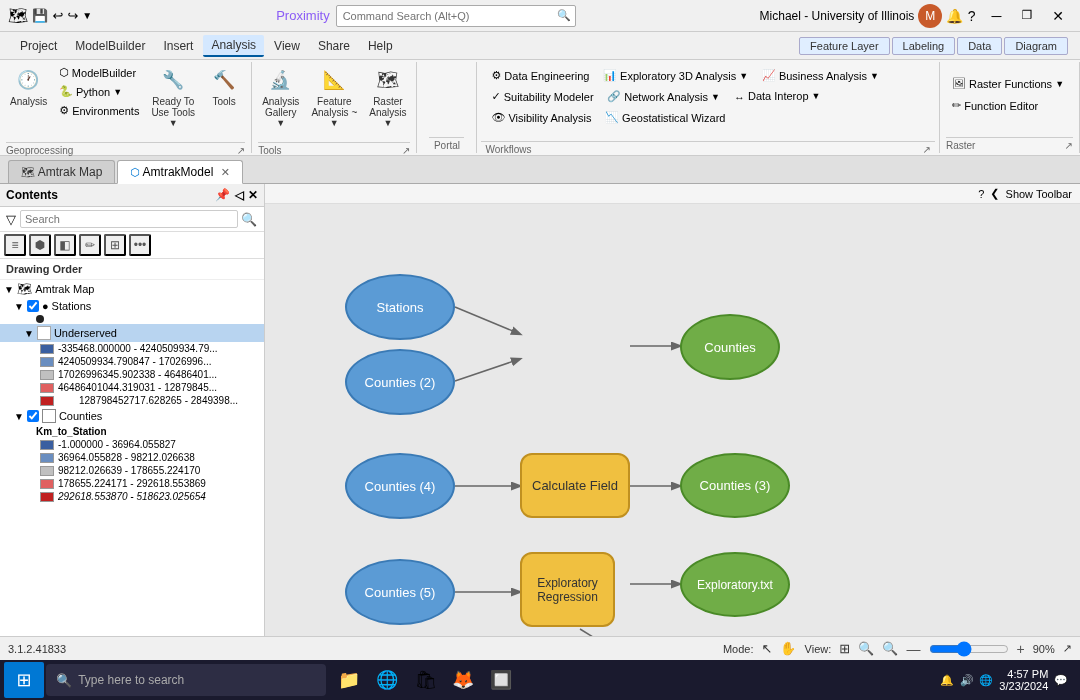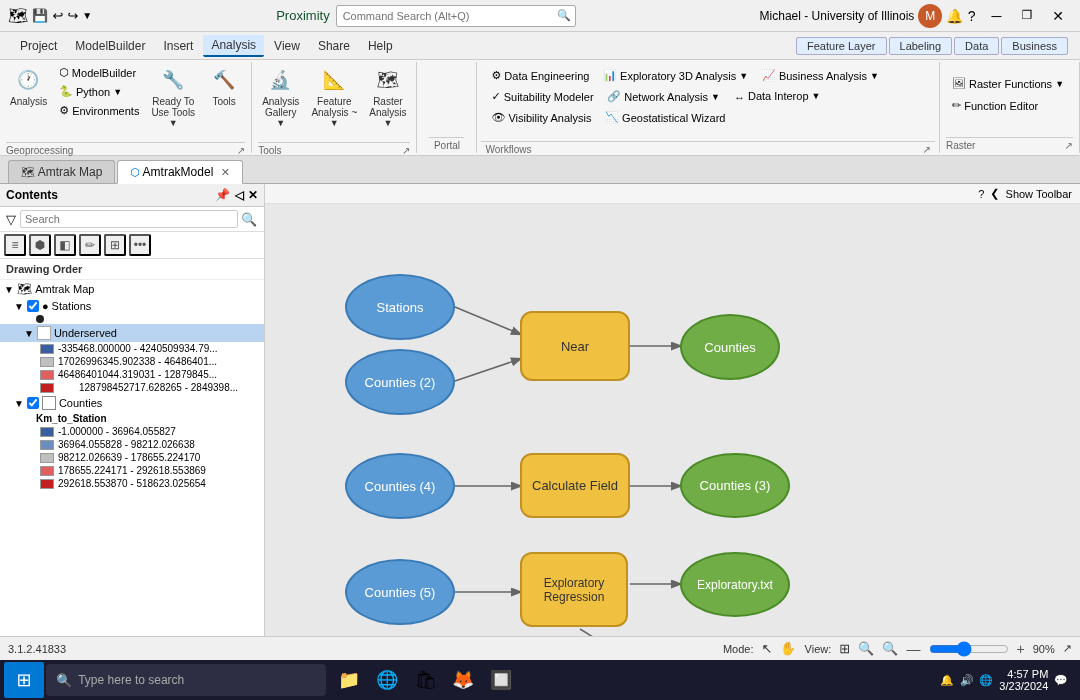--- a/index.html
+++ b/index.html
@@ -380,21 +380,21 @@
   <div class="title-bar-left">
     <div class="quick-access">
       <span style="font-size:16px;">🗺</span>
       <button style="border:none;background:none;cursor:pointer;font-size:13px;" title="Save">💾</button>
       <button style="border:none;background:none;cursor:pointer;font-size:13px;" title="Undo">↩</button>
       <button style="border:none;background:none;cursor:pointer;font-size:13px;" title="Redo">↪</button>
       <span style="font-size:10px;cursor:pointer;">▼</span>
     </div>
   </div>
   <div class="title-bar-center">
-    <span style="font-size:13px; color:#14532d;">Proximity</span>
+    <span style="font-size:13px; color:#8b5cf6;">Proximity</span>
     <div style="position:relative; display:flex; align-items:center;">
       <input type="text" style="width: 240px; height: 22px; border: 1px solid rgb(170, 170, 170); padding: 0px 6px; font-size: 11px; border-radius: 2px;" placeholder="Command Search (Alt+Q)">
       <span style="position:absolute; right:5px; font-size:11px; color:#888;">🔍</span>
     </div>
   </div>
   <div class="title-bar-right">
     <div class="user-info">
       <span style="font-size:12px;">Michael - University of Illinois</span>
       <div style="width:24px;height:24px;border-radius:50%;background:#c85a2a;display:flex;align-items:center;justify-content:center;color:white;font-size:12px;">M</div>
       <span style="font-size:14px;cursor:pointer;">🔔</span>
@@ -413,21 +413,21 @@
   <div class="menu-item">ModelBuilder</div>
   <div class="menu-item">Insert</div>
   <div class="menu-item active">Analysis</div>
   <div class="menu-item">View</div>
   <div class="menu-item">Share</div>
   <div class="menu-item">Help</div>
   <div style="margin-left:auto; display:flex; align-items:center; gap:2px;">
     <div class="menu-item" style="background:#e0eeff; border:1px solid #aac; font-size:11px; padding:2px 10px;">Feature Layer</div>
     <div class="menu-item" style="background:#e0eeff; border:1px solid #aac; font-size:11px; padding:2px 10px;">Labeling</div>
     <div class="menu-item" style="background:#e0eeff; border:1px solid #aac; font-size:11px; padding:2px 10px;">Data</div>
-    <div class="menu-item" style="background:#e0eeff; border:1px solid #aac; font-size:11px; padding:2px 10px;">Business</div>
+    <div class="menu-item" style="background:#e0eeff; border:1px solid #aac; font-size:11px; padding:2px 10px;">Diagram</div>
   </div>
 </div>
 
 <div class="ribbon">
 
   <div class="ribbon-section" style="flex-direction:column; padding:2px 6px;">
     <div style="display:flex; gap:4px; align-items:flex-start; flex:1;">
       <div class="ribbon-btn">
         <div class="ribbon-btn-icon">🕐</div>
         <span>Analysis</span>
@@ -620,20 +620,24 @@
         <span style="font-size:10px;">▼</span>
         <div style="width:14px;height:14px;border:1px solid #aaa;background:white;"></div>
         <span style="font-size:11px; font-weight:500;">Underserved</span>
       </div>
 
       <div class="legend-item" style="padding-left:40px;">
         <div class="legend-swatch" style="background:#3a5fa0;"></div>
         <span style="font-size:10px;">-335468.000000 - 4240509934.79...</span>
       </div>
       <div class="legend-item" style="padding-left:40px;">
+        <div class="legend-swatch" style="background:#6a8ec0;"></div>
+        <span style="font-size:10px;">4240509934.790847 - 17026996...</span>
+      </div>
+      <div class="legend-item" style="padding-left:40px;">
         <div class="legend-swatch" style="background:#c0c0c0;"></div>
         <span style="font-size:10px;">17026996345.902338 - 46486401...</span>
       </div>
       <div class="legend-item" style="padding-left:40px;">
         <div class="legend-swatch" style="background:#e06060;"></div>
         <span style="font-size:10px;">46486401044.319031 - 12879845...</span>
       </div>
       <div class="legend-item" style="padding-left:40px;">
         <div class="legend-swatch" style="background:#c02020;"></div>
         <span style="font-size:10px;margin-left:21px;">128798452717.628265 - 2849398...</span>
@@ -660,21 +664,21 @@
       <div class="legend-item" style="padding-left:40px;">
         <div class="legend-swatch" style="background:#c0c0c0;"></div>
         <span style="font-size:10px;">98212.026639 - 178655.224170</span>
       </div>
       <div class="legend-item" style="padding-left:40px;">
         <div class="legend-swatch" style="background:#e06060;"></div>
         <span style="font-size:10px;">178655.224171 - 292618.553869</span>
       </div>
       <div class="legend-item" style="padding-left:40px;">
         <div class="legend-swatch" style="background:#c02020;"></div>
-        <span style="font-size:10px;">292618.553870 - 518623.025654</span>
+        <span style="font-size:10px;font-style:italic;">292618.553870 - 518623.025654</span>
       </div>
     </div>
   </div>
 
   <div class="canvas-area">
 
     <div class="canvas-toolbar">
       <span style="cursor:pointer;">?</span>
       <span style="cursor:pointer; font-size:11px;">❮</span>
       <span style="cursor:pointer; font-size:11px;">Show Toolbar</span>
@@ -706,23 +710,20 @@
       </svg>
 
       <div class="node node-oval node-blue" style="left:80px; top:70px; width:110px; height:66px;">
         <span>Stations</span>
       </div>
 
       <div class="node node-oval node-blue" style="left:80px; top:145px; width:110px; height:66px;">
         <span>Counties (2)</span>
       </div>
 
-      <div class="node node-yellow" style="left:255px; top:107px; width:110px; height:70px;">
-        <span>Near</span>
-      </div>
 
       <div class="node node-green" style="left:415px; top:110px; width:100px; height:66px;">
         <span>Counties</span>
       </div>
 
       <div class="node node-oval node-blue" style="left:80px; top:249px; width:110px; height:66px;">
         <span>Counties (4)</span>
       </div>
 
       <div class="node node-yellow" style="left:255px; top:249px; width:110px; height:65px;">
@@ -730,21 +731,21 @@
       </div>
 
       <div class="node node-green" style="left:415px; top:249px; width:110px; height:65px;">
         <span>Counties (3)</span>
       </div>
 
       <div class="node node-oval node-blue" style="left:80px; top:355px; width:110px; height:66px;">
         <span>Counties (5)</span>
       </div>
 
-      <div class="node node-yellow" style="left:255px; top:348px; width:108px; height:75px; text-align:center; font-size:12px;">
+      <div class="node node-yellow" style="left:255px; top:348px; width:95px; height:75px; text-align:center; font-size:12px;">
         <span style="white-space:pre-line;">Exploratory
 Regression</span>
       </div>
 
       <div class="node node-green" style="left:415px; top:348px; width:110px; height:65px; font-size:12px;">
         <span>Exploratory.txt</span>
       </div>
 
     </div>
   </div>

